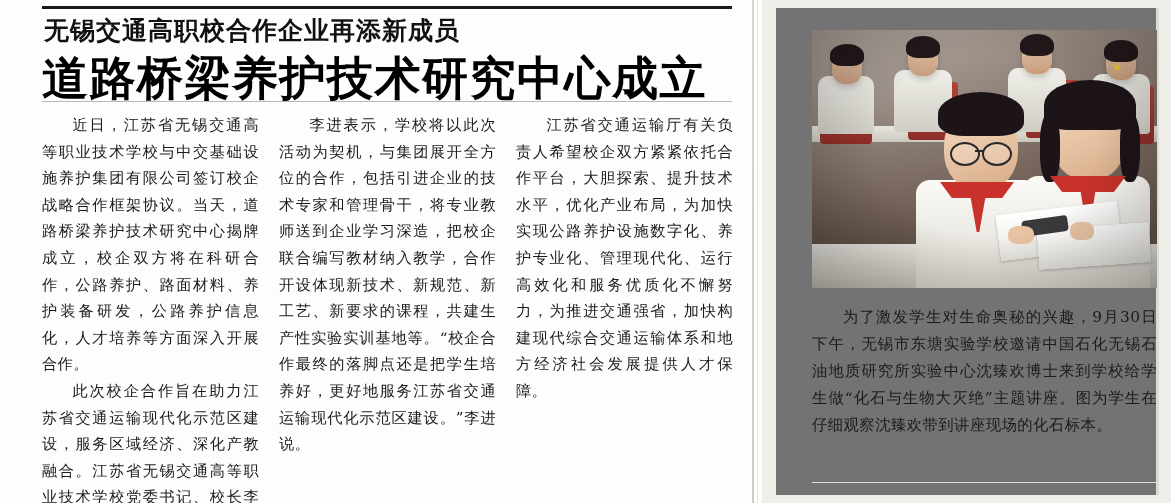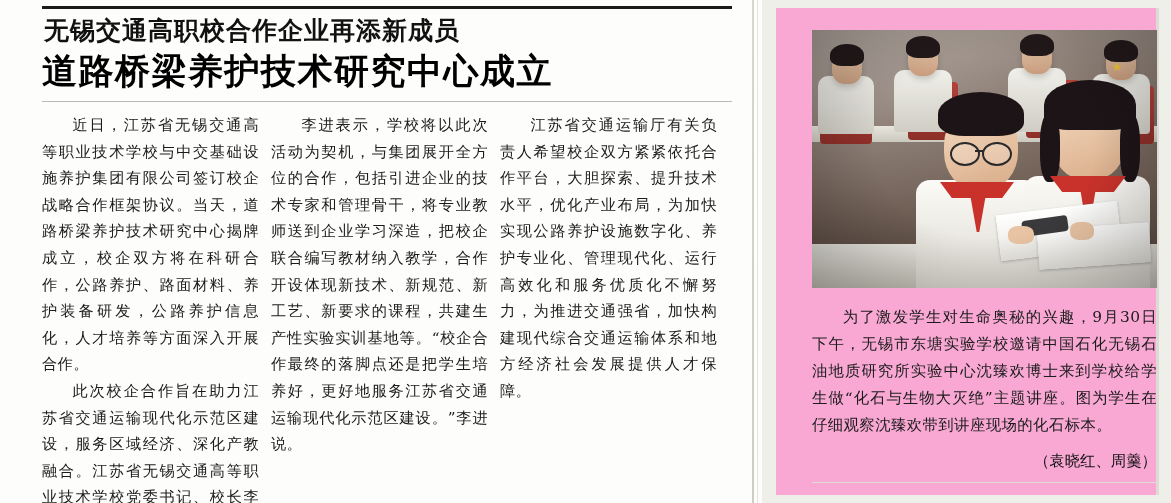--- a/index.html
+++ b/index.html
@@ -49,21 +49,21 @@
     color: #111;
     letter-spacing: 1px;
     white-space: nowrap;
   }
   .headline {
     position: absolute;
     left: 28px;
     top: 48px;
     width: 700px;
     font-family: "DejaVu Serif", "Liberation Serif", serif;
-    font-size: 35px;
+    font-size: 46px;
     font-weight: bold;
     color: #000;
     letter-spacing: 1.5px;
     white-space: nowrap;
   }
   .headline-rule {
     position: absolute;
     left: 28px;
     top: 101px;
     width: 690px;
@@ -71,21 +71,21 @@
     background: #b9b9b9;
   }
 
   .columns {
     position: absolute;
     left: 28px;
     top: 112px;
     width: 700px;
     height: 388px;
     display: flex;
-    gap: 12px;
+    gap: 20px;
   }
   .col {
     width: 217px;
     position: relative;
   }
   .col p {
     margin: 0;
     font-family: "DejaVu Serif", "Liberation Serif", serif;
     font-size: 15.2px;
     line-height: 26.6px;
@@ -123,21 +123,21 @@
     width: 409px;
     height: 503px;
     background: #efefe9;
   }
   .side-inner {
     position: absolute;
     left: 14px;
     top: 8px;
     width: 380px;
     height: 487px;
-    background: #f9a8d4;
+    background: #737373;
     border-right: 3px solid #dcdcd4;
   }
 
   
   .photo {
     position: absolute;
     left: 36px;
     top: 22px;
     width: 345px;
     height: 258px;
@@ -349,20 +349,19 @@
         <div class="paper" style="left:226px;top:196px;width:112px;height:40px;transform:rotate(-4deg);"></div>
         <div style="position:absolute;left:210px;top:188px;width:46px;height:16px;background:#3a3a3c;border-radius:4px;transform:rotate(-8deg);"></div>
         <div class="hand" style="left:196px;top:196px;width:26px;height:18px;"></div>
         <div class="hand" style="left:258px;top:192px;width:24px;height:18px;"></div>
 
         <div class="photo-vig"></div>
       </div>
 
       <div class="side-caption">
         <p>为了激发学生对生命奥秘的兴趣，9月30日下午，无锡市东塘实验学校邀请中国石化无锡石油地质研究所实验中心沈臻欢博士来到学校给学生做“化石与生物大灭绝”主题讲座。图为学生在仔细观察沈臻欢带到讲座现场的化石标本。</p>
-        <div class="side-byline">（袁晓红、周羹）</div>
       </div>
 
       <div class="side-bottom-rule"></div>
     </div>
   </div>
 
 </div>
 
 </body></html>

